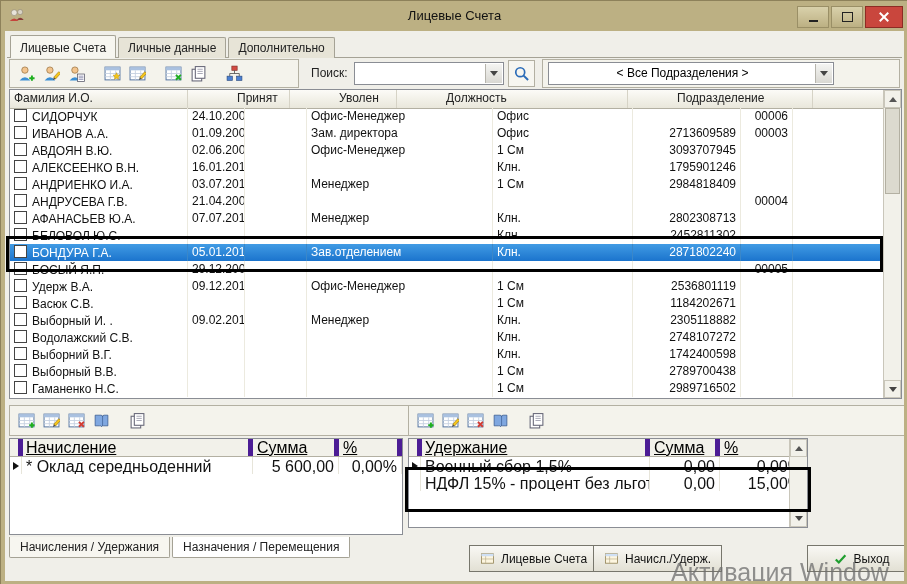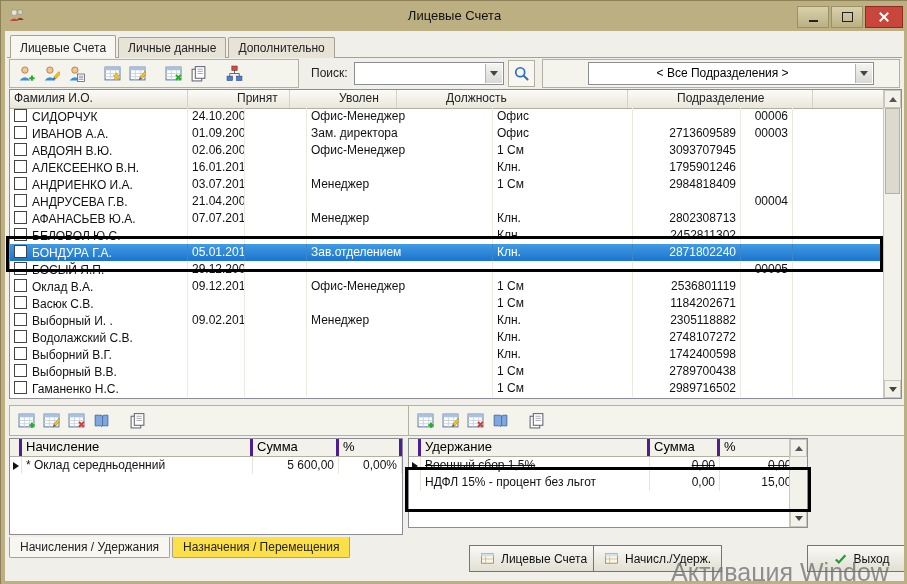--- a/index.html
+++ b/index.html
@@ -27,21 +27,21 @@
   .tabstrip{position:absolute;left:2px;top:3px;right:2px;height:23px;display:flex;align-items:flex-end;border-bottom:1px solid #a5a295;padding-left:3px;}
   .tab{font-size:12px;padding:3px 9px;background:#e7e4d7;border:1px solid #a5a295;border-bottom:none;border-radius:2px 2px 0 0;margin-right:2px;position:relative;bottom:-1px;color:#222;white-space:nowrap;}
   .tab.active{background:#f7f6f0;padding-top:5px;z-index:2;}
 
   
   .toolbar{position:absolute;left:4px;top:28px;right:4px;height:28px;display:flex;align-items:center;justify-content:space-between;}
   .iconbox{width:278px;height:27px;border:1px solid #b3b0a2;background:#f4f3ec;display:flex;align-items:center;padding:0 5px;gap:3px;flex-shrink:0;}
   .tbtn{width:22px;height:22px;display:flex;align-items:center;justify-content:center;}
   .gap{width:8px;flex-shrink:0;}
   .search-label{margin-left:12px;font-size:12px;color:#222;white-space:nowrap;}
-  .combo{position:relative;height:21px;background:#fff;border:1px solid #8a8d94;display:flex;align-items:center;font-size:12px;margin-left:40px;}
+  .combo{position:relative;height:21px;background:#fff;border:1px solid #8a8d94;display:flex;align-items:center;font-size:12px;}
   .combo .arrowbtn{position:absolute;right:1px;top:1px;bottom:1px;width:16px;background:linear-gradient(#f4f4f2,#d9d8d2);border-left:1px solid #b6b4ac;display:flex;align-items:center;justify-content:center;}
   .tri-down{width:0;height:0;border-left:4px solid transparent;border-right:4px solid transparent;border-top:5px solid #444;}
   #search-combo{width:148px;margin-left:6px;flex-shrink:0;}
   #search-combo input{border:none;outline:none;width:122px;height:17px;margin-left:3px;font-size:12px;background:transparent;}
   .magbtn{width:25px;height:25px;margin-left:4px;border:1px solid #b3b0a2;background:#f7f6f0;display:flex;align-items:center;justify-content:center;flex-shrink:0;}
   .deptbox{flex:1;height:27px;margin-left:7px;border:1px solid #b3b0a2;background:#f4f3ec;display:flex;align-items:center;padding-left:5px;}
   #dept-combo{width:284px;}
   #dept-combo .val{flex:1;text-align:center;padding-right:16px;white-space:nowrap;overflow:hidden;}
 
   
@@ -66,33 +66,33 @@
   .thumb{position:absolute;left:1px;right:1px;top:18px;height:84px;background:#dcdacf;border:1px solid #b3b0a2;}
 
   
   .subtoolbar{position:absolute;top:374px;height:29px;border:1px solid #b3b0a2;background:#f4f3ec;display:flex;align-items:center;gap:3px;padding:0 5px;}
   #acc-toolbar{left:4px;width:392px;}
   #ded-toolbar{left:403px;width:489px;}
   .subtable{position:absolute;background:#fff;border:1px solid #8a8d94;}
   #acc-table{left:4px;top:407px;width:392px;height:95px;}
   #ded-table{left:403px;top:407px;width:398px;height:88px;}
   .st-head{display:grid;height:17px;background:#f2f1ea;border-bottom:1px solid #b3b0a2;}
-  .st-head .hc{font-size:13px;padding:0 4px;border-right:3px solid #4c1d95;overflow:hidden;white-space:nowrap;}
+  .st-head .hc{font-size:16px;padding:0 4px;border-right:5px solid #4c1d95;overflow:hidden;white-space:nowrap;text-decoration:underline;}
   .srow{display:grid;height:17px;}
-  .srow .cell{font-size:12px;padding:1px 4px;border-right:1px solid #e7e5da;white-space:nowrap;overflow:hidden;color:#111;}
+  .srow .cell{font-size:16px;padding:1px 4px;border-right:1px solid #e7e5da;white-space:nowrap;overflow:hidden;color:#111;}
   #acc-table .st-head,#acc-table .srow{grid-template-columns:12px 231px 86px 1fr;}
   #ded-table .st-head,#ded-table .srow{grid-template-columns:12px 229px 70px 1fr;}
   .srow.strike .f-name,.srow.strike .f-sum,.srow.strike .f-pct{text-decoration:line-through;}
   .c-marker{padding:0 !important;display:flex;align-items:center;justify-content:center;}
   .tri-right{display:none;width:0;height:0;border-top:4px solid transparent;border-bottom:4px solid transparent;border-left:6px solid #111;}
   .srow.current .tri-right{display:block;}
 
   
   .btabs{position:absolute;left:4px;top:506px;display:flex;}
-  .btab{font-size:12px;padding:3px 10px;background:#fde047;border:1px solid #a5a295;border-top:none;border-radius:0 0 2px 2px;margin-right:2px;color:#222;white-space:nowrap;}
+  .btab{font-size:12px;padding:3px 10px;background:#ffffff;border:1px solid #a5a295;border-top:none;border-radius:0 0 2px 2px;margin-right:2px;color:#222;white-space:nowrap;}
   .btab.active{background:#f7f6f0;}
 
   
   .pbtn{position:absolute;top:514px;height:25px;border:1px solid #77766c;background:linear-gradient(#f9f8f4,#e2e0d4);display:flex;align-items:center;gap:6px;padding:0 10px;font-size:12px;color:#111;cursor:default;white-space:nowrap;}
   #btn-accounts{left:464px;}
   #btn-accrded{left:588px;}
   #btn-exit{left:802px;width:86px;justify-content:center;}
 
   
   .anno{position:absolute;border:3px solid #000;z-index:50;pointer-events:none;}
@@ -392,21 +392,21 @@
     <div class="cell f-hired">29.12.2005</div>
     <div class="cell f-fired"></div>
     <div class="cell f-position"></div>
     <div class="cell f-department"></div>
     <div class="cell num f-inn"></div>
     <div class="cell num f-tab">00005</div>
     <div class="cell"></div>
   </div>
 
   <div class="gridrow erow">
-    <div class="cell c-name"><span class="cb"></span><span class="f-name">Оклад  В.А.</span></div>
+    <div class="cell c-name"><span class="cb"></span><span class="f-name">Удерж  В.А.</span></div>
     <div class="cell f-hired">09.12.2015</div>
     <div class="cell f-fired"></div>
     <div class="cell f-position">Офис-Менеджер</div>
     <div class="cell f-department">1 См</div>
     <div class="cell num f-inn">2536801119</div>
     <div class="cell num f-tab"></div>
     <div class="cell"></div>
   </div>
 
   <div class="gridrow erow">

